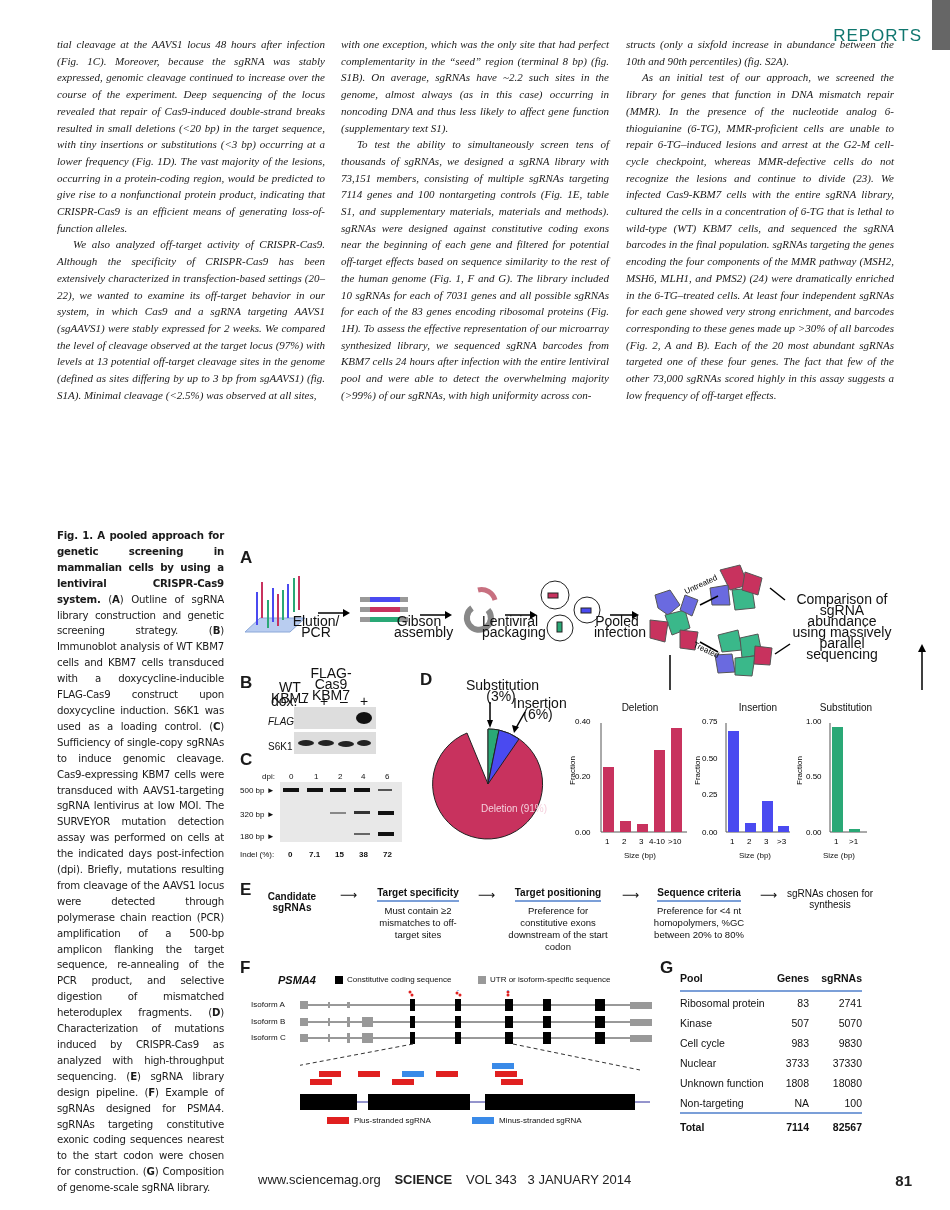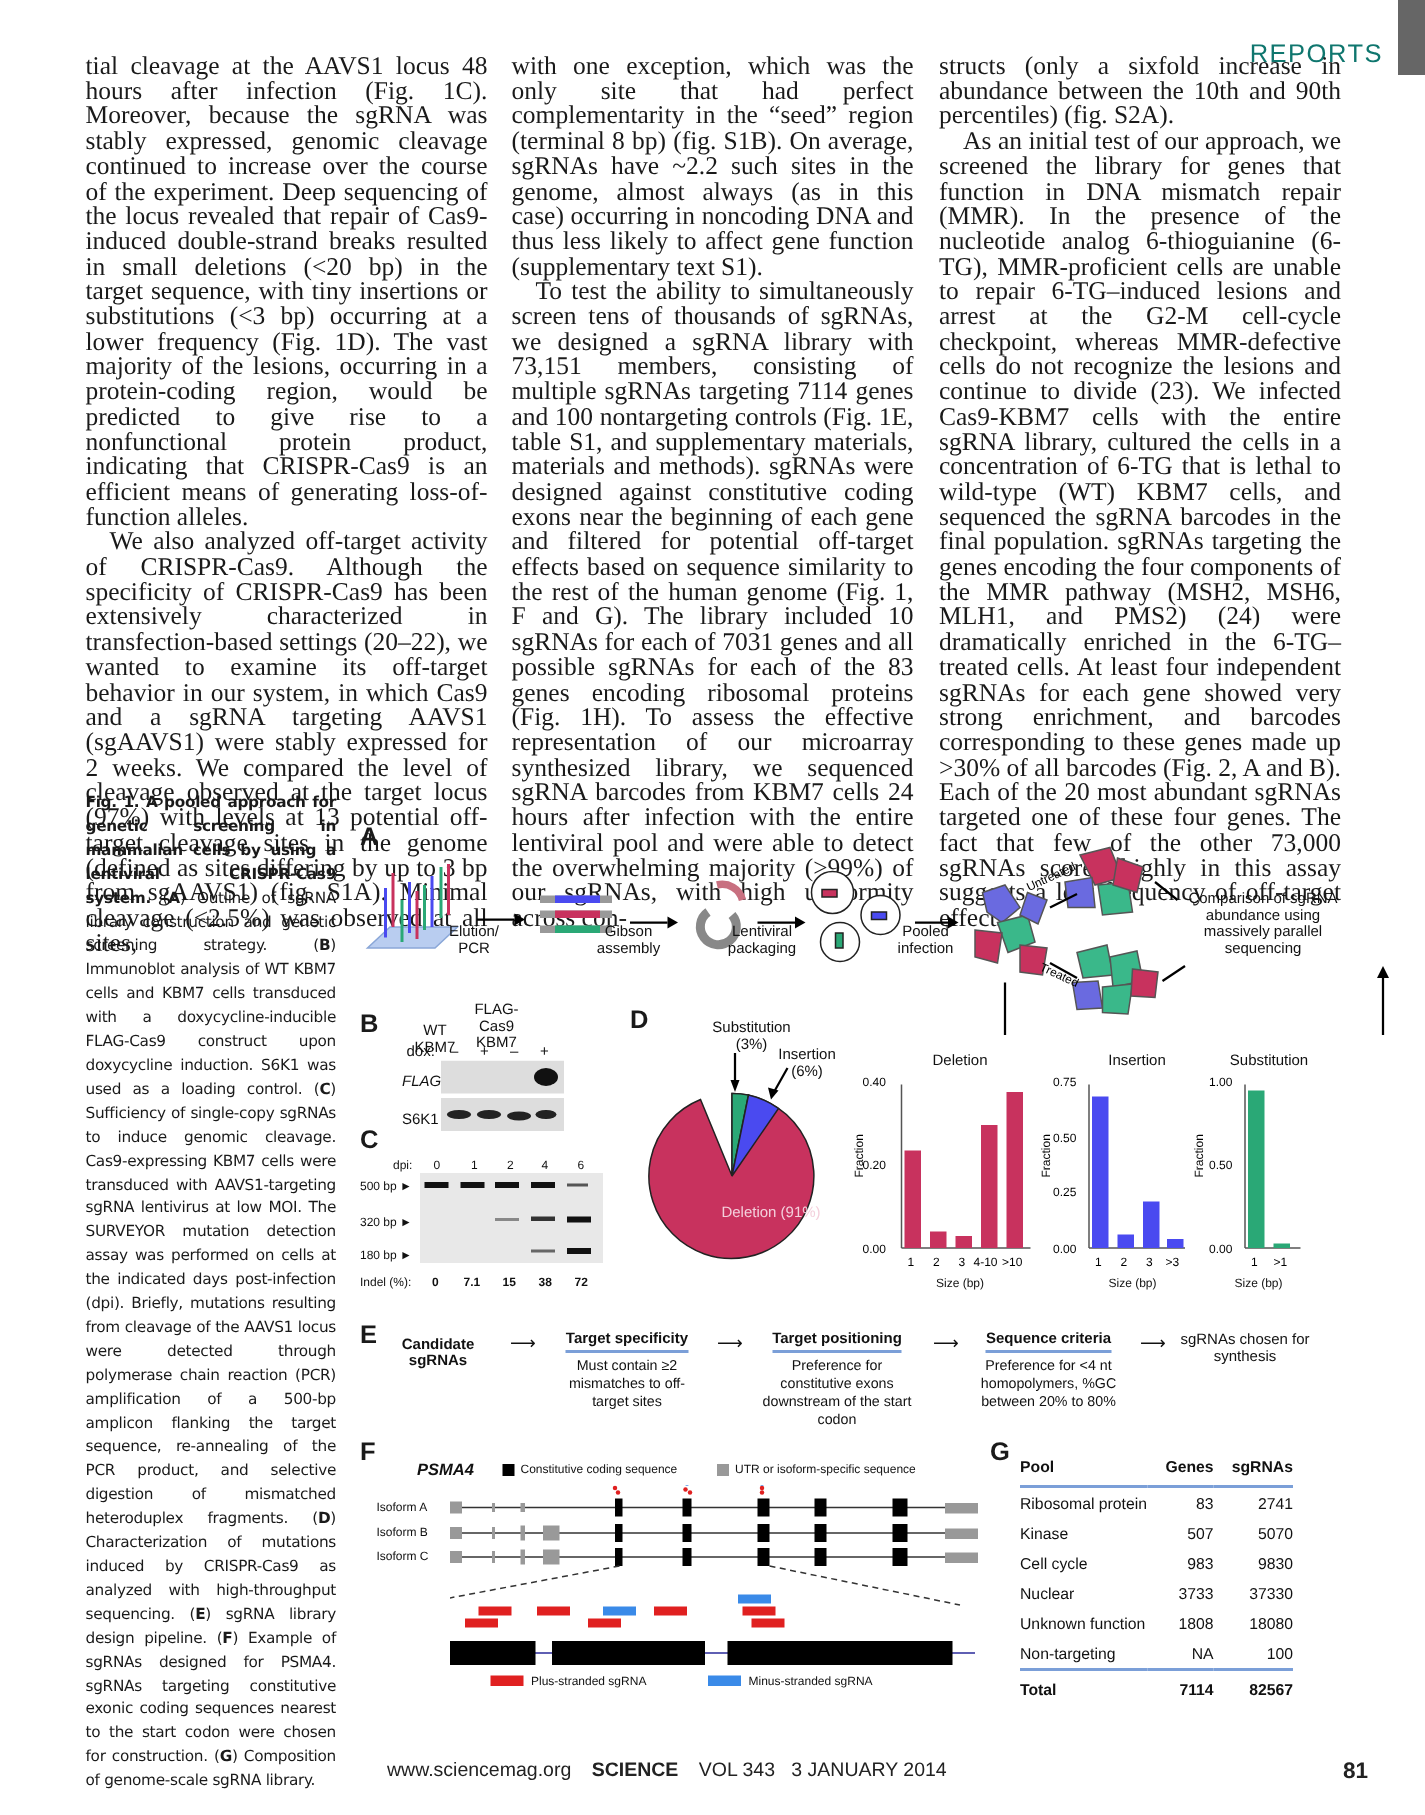--- a/index.html
+++ b/index.html
@@ -2,34 +2,34 @@
 <html><head>
 <meta charset="utf-8">
 <style>
   * { margin:0; padding:0; box-sizing:border-box; }
   html, body { width:950px; height:1210px; background:#fff; overflow:hidden; }
   body { position:relative; font-family:"Liberation Serif", serif; color:#1a1a1a; }
 
   .header-label { position:absolute; right:28px; top:26px; font-family:"Liberation Sans", sans-serif; font-size:17px; letter-spacing:1px; color:#0f766e; font-weight:300; }
   .header-tab { position:absolute; right:0; top:0; width:18px; height:50px; background:#666; }
 
-  .col { position:absolute; top:36px; width:268px; font-size:17px; line-height:16.7px; text-align:justify; hyphens:auto; }
+  .col { position:absolute; top:36px; width:268px; font-size:11px; line-height:16.7px; text-align:justify; hyphens:auto;font-style:italic; }
   .col p { margin:0; }
   .col p.indent { text-indent:16px; }
   #col1 { left:57px; }
   #col2 { left:341px; }
   #col3 { left:626px; }
 
   .caption { position:absolute; left:57px; top:528px; width:167px; font-family:"DejaVu Sans", sans-serif; font-size:10.2px; line-height:15.9px; text-align:justify; letter-spacing:-0.2px; }
   .caption b { font-weight:bold; }
   .caption .title { font-weight:bold; }
 
   .fig { position:absolute; font-family:"Liberation Sans", sans-serif; color:#111; }
   .panel-letter { position:absolute; font-family:"Liberation Sans", sans-serif; font-weight:bold; font-size:17px; }
-  .small { font-size:10px; line-height:11px; }
+  .small { font-size:14px; line-height:11px; }
   .tiny { font-size:8px; }
   .center { text-align:center; }
 
   .footer { position:absolute; top:1172px; left:0; width:950px; font-family:"Liberation Sans", sans-serif; font-size:13px; color:#222; }
   .footer .left { position:absolute; left:258px; }
   .footer .page { position:absolute; right:38px; font-weight:bold; font-size:15px; }
   .footer b { font-weight:bold; margin:0 10px; }
 
   table.pool { border-collapse:collapse; font-family:"Liberation Sans", sans-serif; font-size:10.5px; }
   table.pool th { font-weight:bold; padding:0 0 6px 0; text-align:left; border-bottom:2px solid #7b9fd8; }

